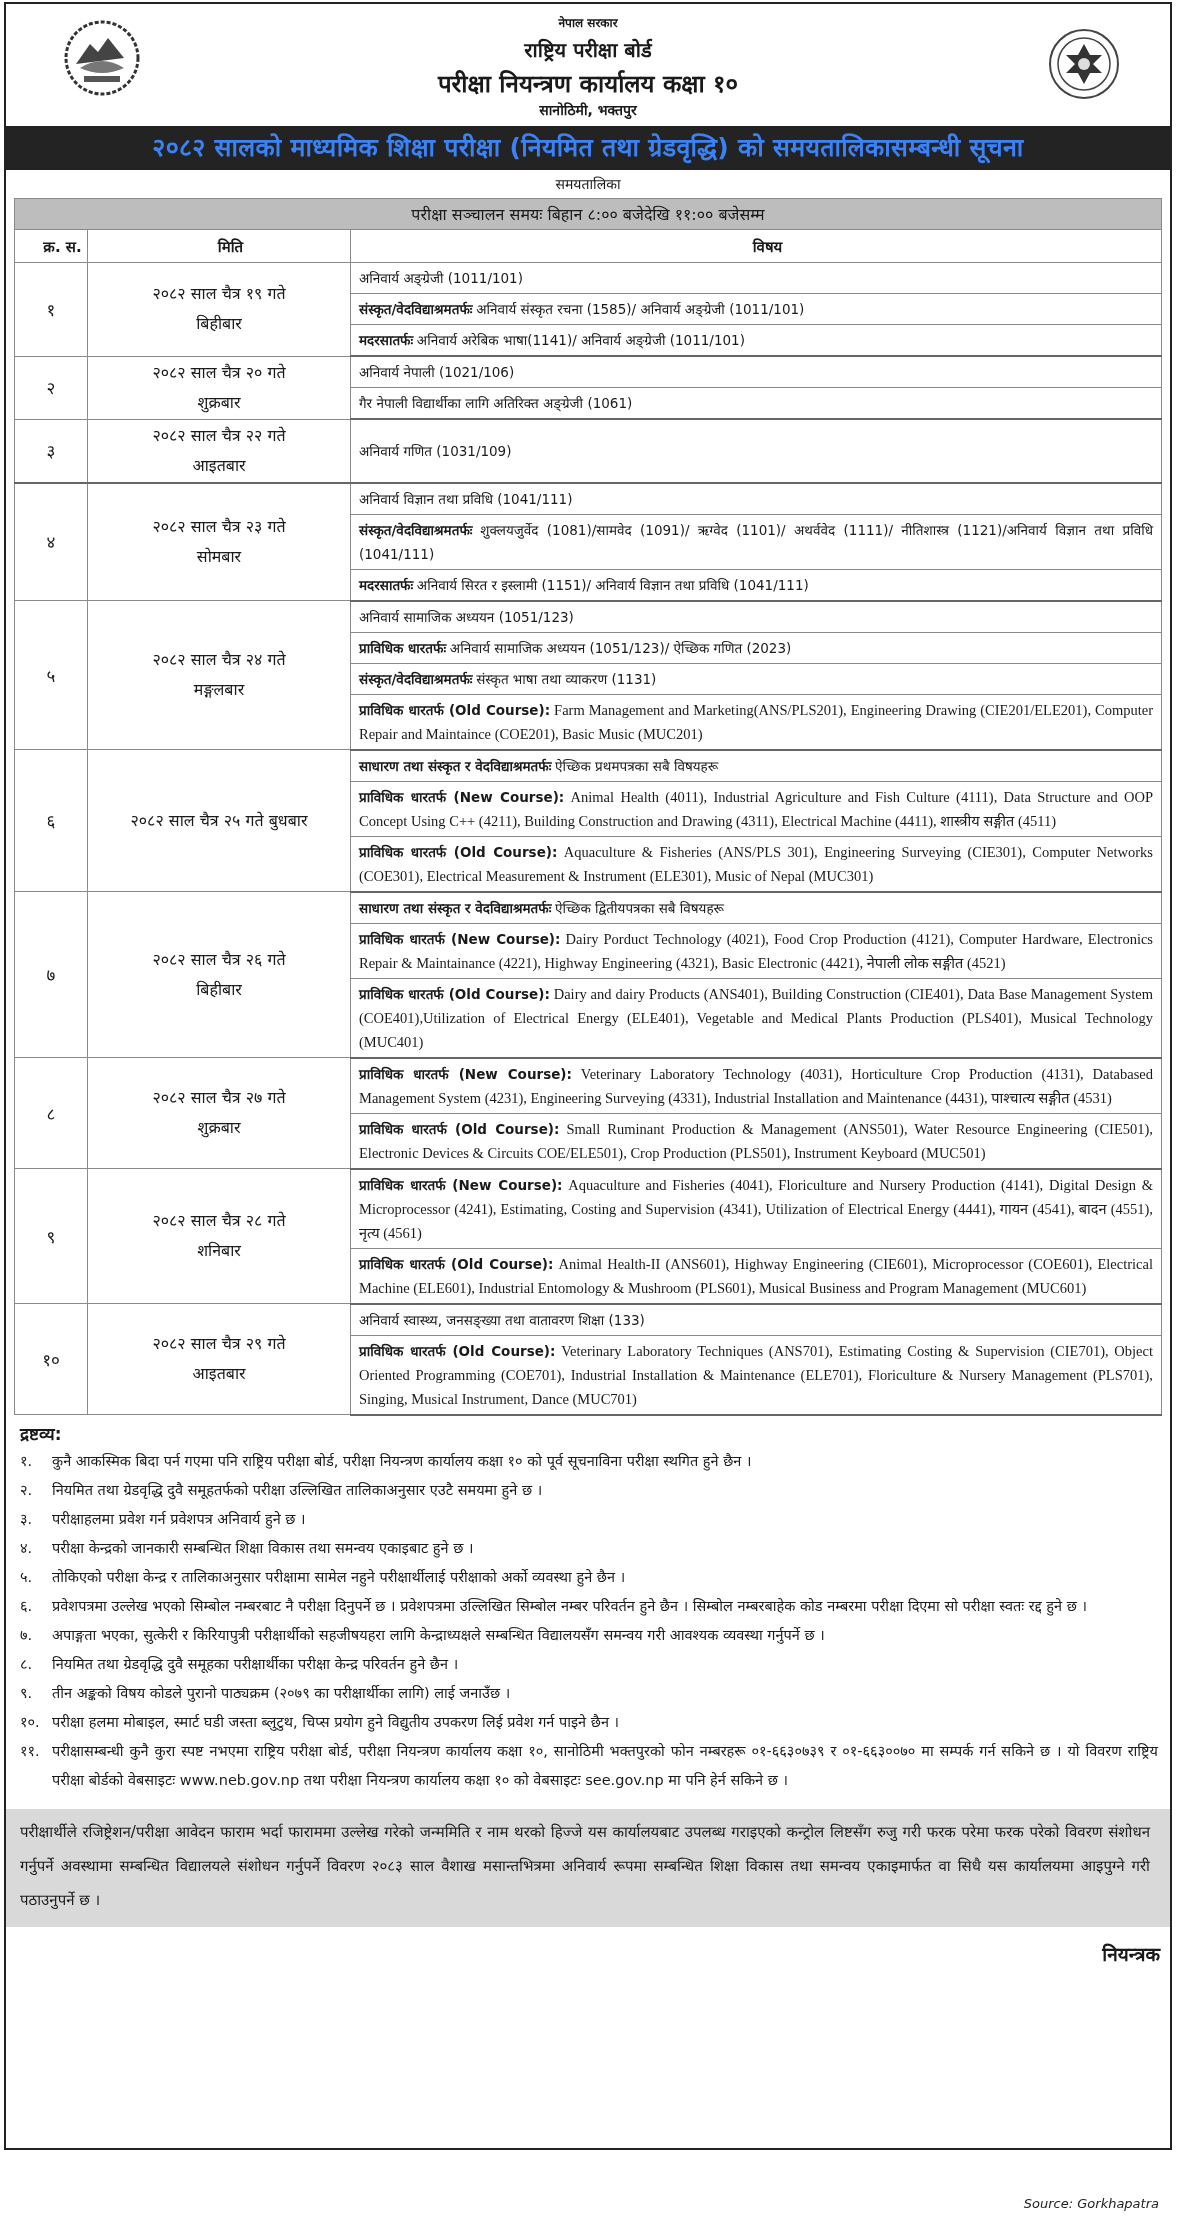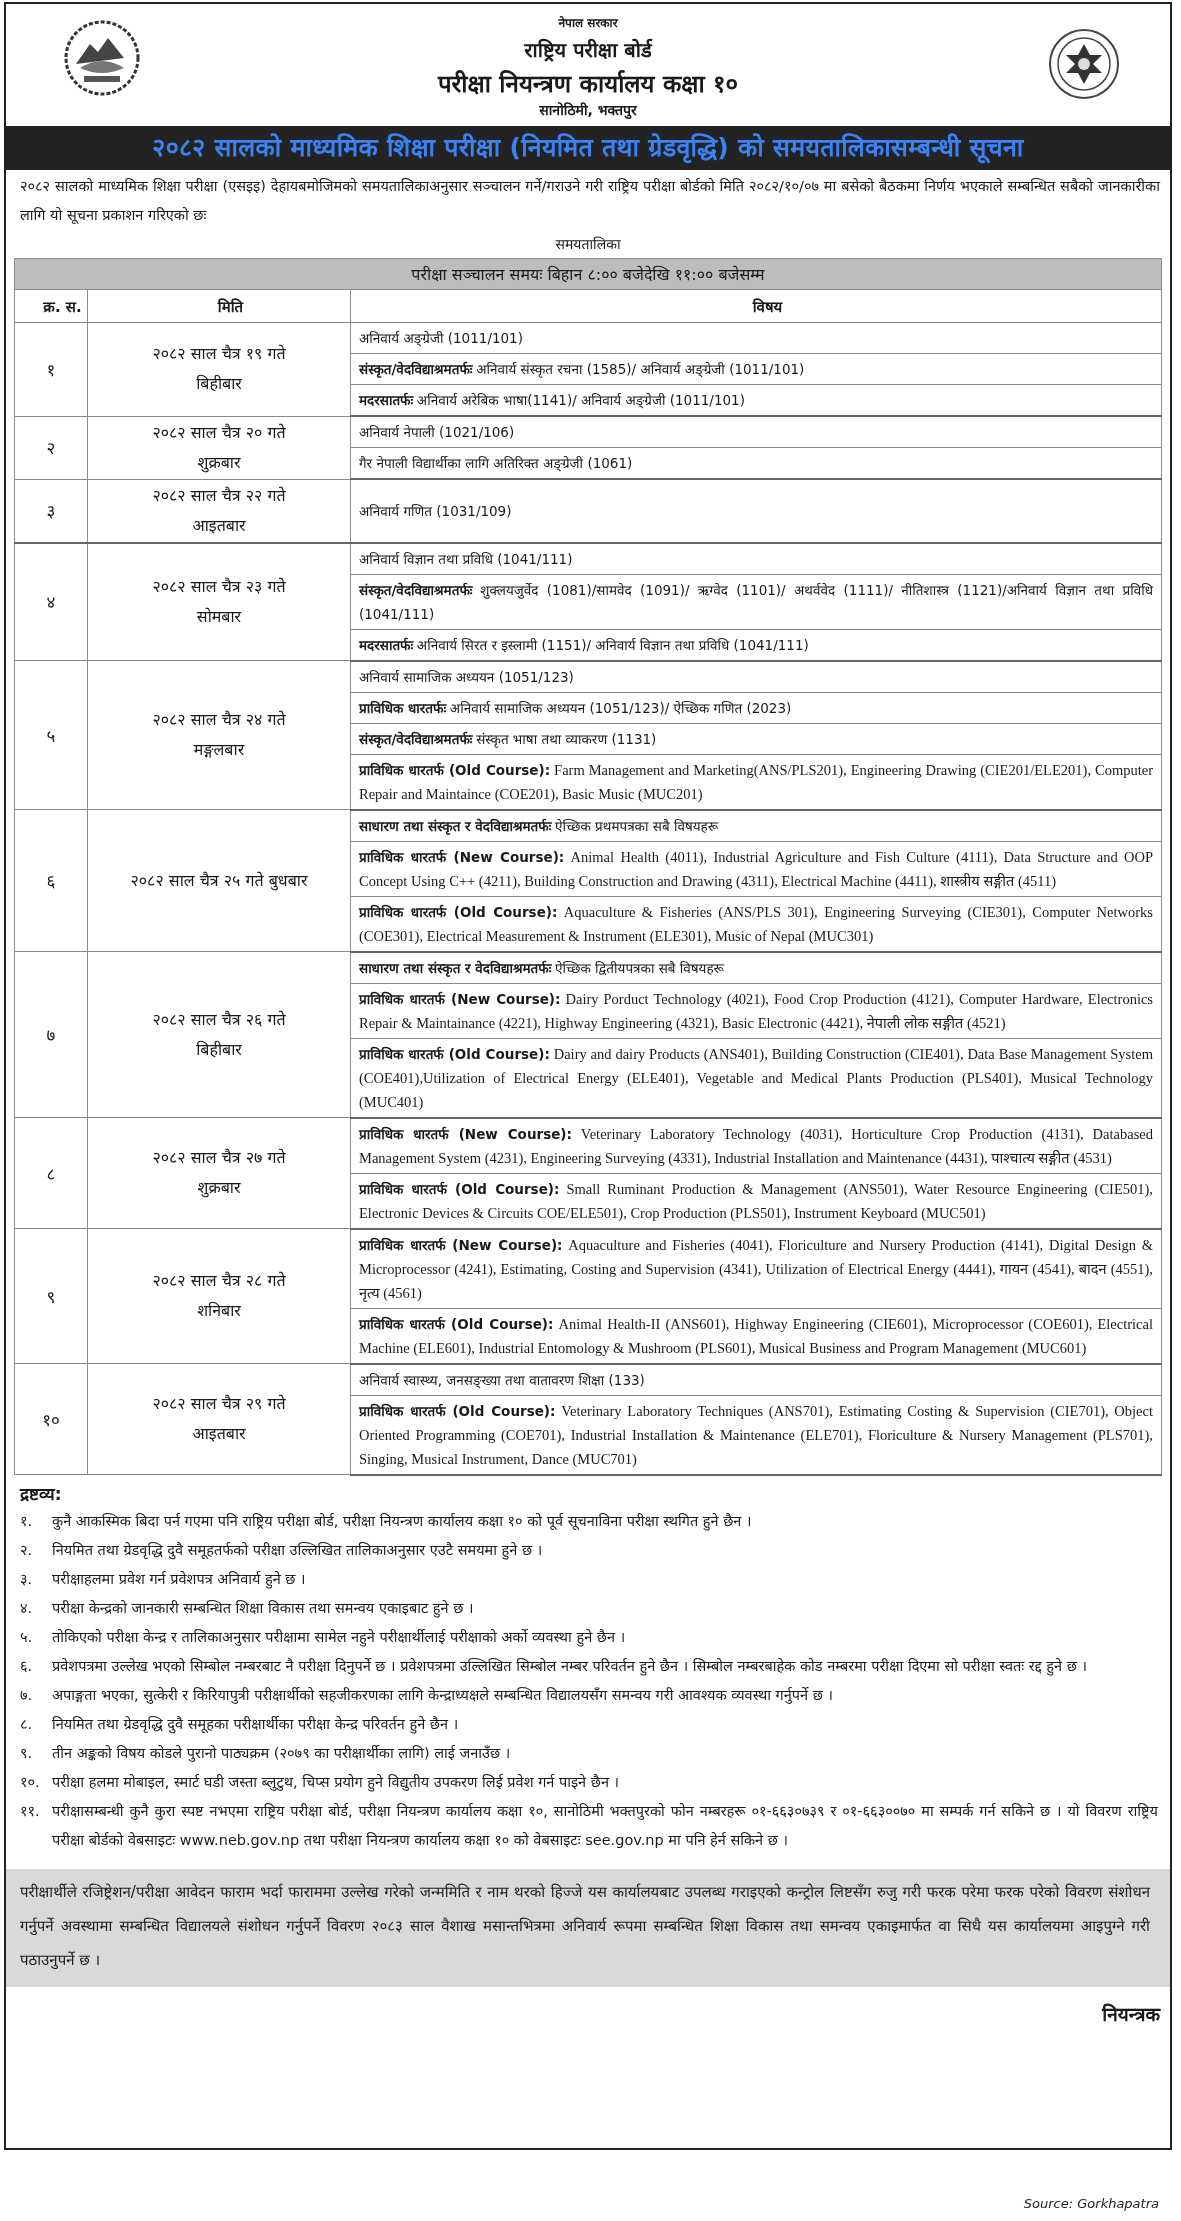--- a/index.html
+++ b/index.html
@@ -62,21 +62,20 @@
     <svg class="logo right" viewBox="0 0 84 84">
       <circle cx="42" cy="42" r="34" fill="none" stroke="#444" stroke-width="2"></circle>
       <circle cx="42" cy="42" r="26" fill="none" stroke="#444" stroke-width="1.5"></circle>
       <polygon points="42,22 48,33 60,33 51,42 60,51 48,51 42,62 36,51 24,51 33,42 24,33 36,33" fill="#333"></polygon>
       <circle cx="42" cy="42" r="6" fill="#ddd"></circle>
     </svg>
   </div>
 
   <div class="banner">२०८२ सालको माध्यमिक शिक्षा परीक्षा (नियमित तथा ग्रेडवृद्धि) को समयतालिकासम्बन्धी सूचना</div>
 
-  <div class="intro">२०८२ सालको माध्यमिक शिक्षा परीक्षा (एसइइ) देहायबमोजिमको समयतालिकाअनुसार सञ्चालन गर्ने/गराउने गरी राष्ट्रिय परीक्षा बोर्डको मिति २०८२/१०/०७ मा बसेको बैठकमा निर्णय भएकाले सम्बन्धित सबैको जानकारीका लागि यो सूचना प्रकाशन गरिएको छः</div>
   <div class="subtitle">समयतालिका</div>
 
   <table class="schedule">
     <tbody>
         <tr>
           <td colspan="3" class="timebar">परीक्षा सञ्चालन समयः बिहान ८:०० बजेदेखि ११:०० बजेसम्म</td>
         </tr>
     <tr class="colhead">
       <th>क्र. स.</th>
       <th>मिति</th>
@@ -232,21 +231,21 @@
       <li>
         <span class="num">५.</span>
         <span class="body">तोकिएको परीक्षा केन्द्र र तालिकाअनुसार परीक्षामा सामेल नहुने परीक्षार्थीलाई परीक्षाको अर्को व्यवस्था हुने छैन ।</span>
       </li>
       <li>
         <span class="num">६.</span>
         <span class="body">प्रवेशपत्रमा उल्लेख भएको सिम्बोल नम्बरबाट नै परीक्षा दिनुपर्ने छ । प्रवेशपत्रमा उल्लिखित सिम्बोल नम्बर परिवर्तन हुने छैन । सिम्बोल नम्बरबाहेक कोड नम्बरमा परीक्षा दिएमा सो परीक्षा स्वतः रद्द हुने छ ।</span>
       </li>
       <li>
         <span class="num">७.</span>
-        <span class="body">अपाङ्गता भएका, सुत्केरी र किरियापुत्री परीक्षार्थीको सहजीकरणका लागि केन्द्राध्यक्षले सम्बन्धित विद्यालयसँग समन्वय गरी आवश्यक व्यवस्था गर्नुपर्ने छ ।</span>
+        <span class="body">अपाङ्गता भएका, सुत्केरी र किरियापुत्री परीक्षार्थीको सहजीषयहरा लागि केन्द्राध्यक्षले सम्बन्धित विद्यालयसँग समन्वय गरी आवश्यक व्यवस्था गर्नुपर्ने छ ।</span>
       </li>
       <li>
         <span class="num">८.</span>
         <span class="body">नियमित तथा ग्रेडवृद्धि दुवै समूहका परीक्षार्थीका परीक्षा केन्द्र परिवर्तन हुने छैन ।</span>
       </li>
       <li>
         <span class="num">९.</span>
         <span class="body">तीन अङ्कको विषय कोडले पुरानो पाठ्यक्रम (२०७९ का परीक्षार्थीका लागि) लाई जनाउँछ ।</span>
       </li>
       <li>

